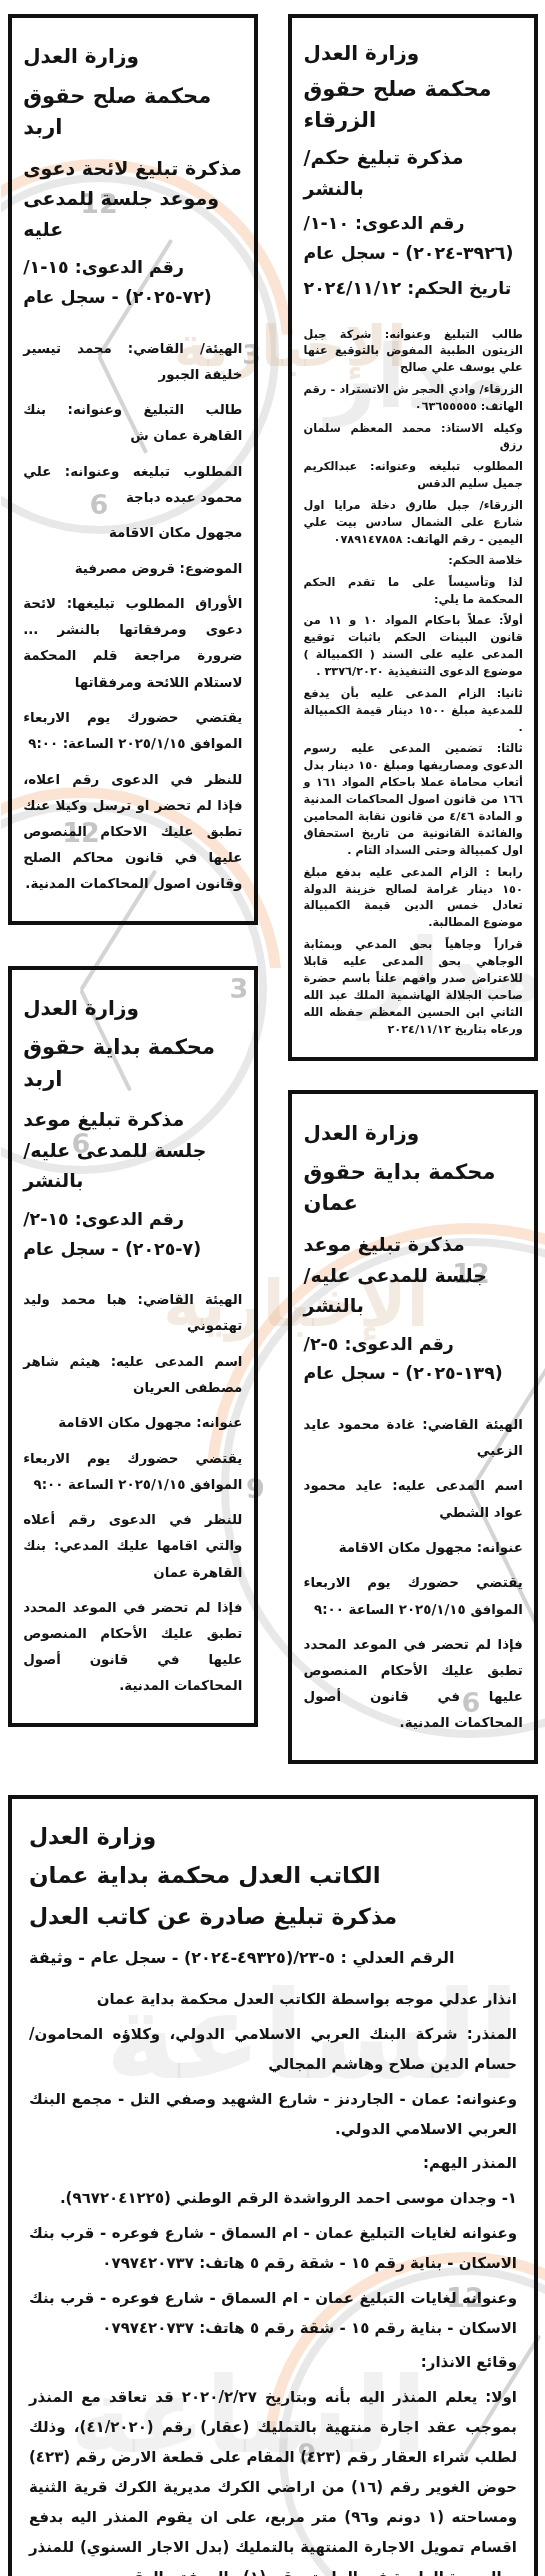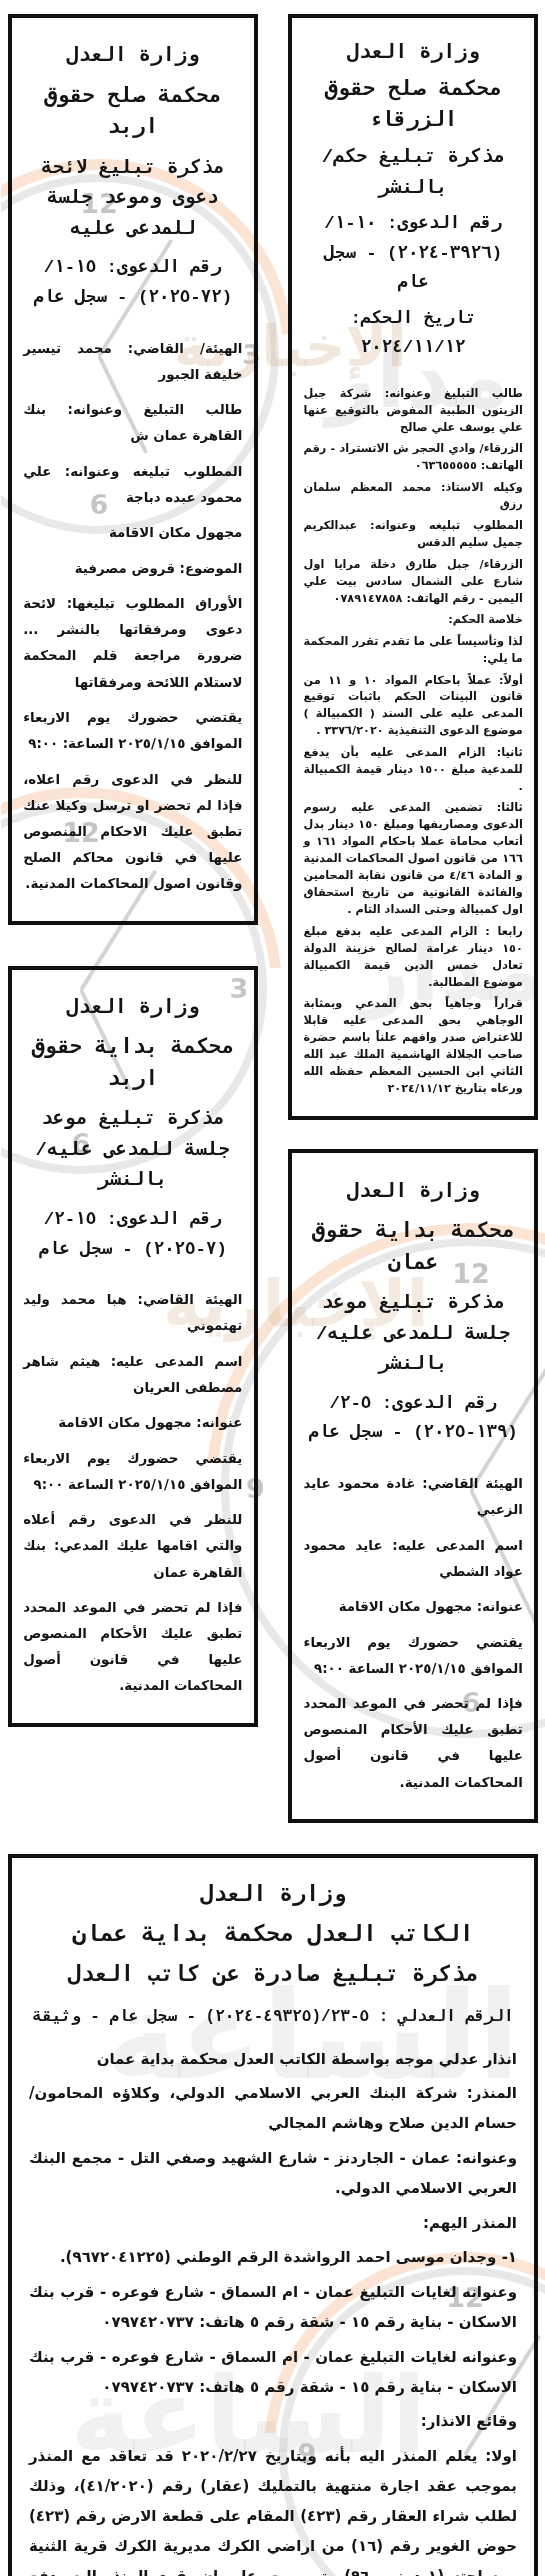--- a/index.html
+++ b/index.html
@@ -29,21 +29,21 @@
   .wm-word{position:absolute; font-weight:bold; white-space:nowrap;}
 
   
   .columns{display:flex; gap:30px; padding:14px 7.6px 0 7.6px;}
   .col{flex:1 1 0; min-width:0;}
   .box{border:4.1px solid #101010; background:transparent; box-sizing:border-box;}
   .mt50{margin-top:29px;}
   .mt70{margin-top:41px;}
 
   .notice{padding:14px 11.6px;}
-  .hl{margin:5.8px 0; font-weight:bold; text-align:center; line-height:1.5;font-family:Liberation Mono, monospace;}
+  .hl{margin:5.8px 0; font-weight:bold; text-align:left; line-height:1.5;}
   .hl.ministry{font-size:20px;}
   .hl.court{font-size:21px;}
   .hl.subject{font-size:19px; line-height:1.6;}
   .hl.case{font-size:17.4px; line-height:1.7;}
   .sparse .hl{margin:9.3px 0;}
 
   .body{margin-top:23px;}
   .body p{margin:0 0 4.7px 0; font-weight:bold; text-align:justify; text-align-last:right;}
   .dense .body p{font-size:11.3px; line-height:1.5;}
   .sparse .body p{font-size:13.4px; line-height:1.95; margin-bottom:9.3px;}
@@ -124,21 +124,21 @@
           <h2 class="hl subject">مذكرة تبليغ حكم/ بالنشر</h2>
           <h2 class="hl case">رقم الدعوى: ١٠-١/ (٣٩٢٦-٢٠٢٤) - سجل عام</h2>
           <h2 class="hl case">تاريخ الحكم: ٢٠٢٤/١١/١٢</h2>
           <div class="body">
             <p>طالب التبليغ وعنوانه: شركة جبل الزيتون الطبية المفوض بالتوقيع عنها علي يوسف علي صالح</p>
             <p>الزرقاء/ وادي الحجر ش الاتستراد - رقم الهاتف: ٠٦٣٦٥٥٥٥٥</p>
             <p>وكيله الاستاذ: محمد المعظم سلمان رزق</p>
             <p>المطلوب تبليغه وعنوانه: عبدالكريم جميل سليم الدقس</p>
             <p>الزرقاء/ جبل طارق دخلة مرايا اول شارع على الشمال سادس بيت علي اليمين - رقم الهاتف: ٠٧٨٩١٤٧٨٥٨</p>
             <p>خلاصة الحكم:</p>
-            <p>لذا وتأسيساً على ما تقدم تقرر المحكمة ما يلي:</p>
+            <p>لذا وتأسيساً على ما تقدم الحكم المحكمة ما يلي:</p>
             <p>أولاً: عملاً باحكام المواد ١٠ و ١١ من قانون البينات الحكم باثبات توقيع المدعى عليه على السند ( الكمبيالة ) موضوع الدعوى التنفيذية ٣٣٧٦/٢٠٢٠ .</p>
             <p>ثانيا: الزام المدعى عليه بأن يدفع للمدعية مبلغ ١٥٠٠ دينار قيمة الكمبيالة .</p>
             <p>ثالثا: تضمين المدعى عليه رسوم الدعوى ومصاريفها ومبلغ ١٥٠ دينار بدل أتعاب محاماة عملا باحكام المواد ١٦١ و ١٦٦ من قانون اصول المحاكمات المدنية و المادة ٤/٤٦ من قانون نقابة المحامين والفائدة القانونية من تاريخ استحقاق اول كمبيالة وحتى السداد التام .</p>
             <p>رابعا : الزام المدعى عليه بدفع مبلغ ١٥٠ دينار غرامة لصالح خزينة الدولة تعادل خمس الدين قيمة الكمبيالة موضوع المطالبة.</p>
             <p>قراراً وجاهياً بحق المدعي وبمثابة الوجاهي بحق المدعى عليه قابلا للاعتراض صدر وافهم علناً باسم حضرة صاحب الجلالة الهاشمية الملك عبد الله الثاني ابن الحسين المعظم حفظه الله ورعاه بتاريخ ٢٠٢٤/١١/١٢</p>
           </div>
         </section>
 
         <section class="box notice sparse mt50 box-h940">
           <h2 class="hl ministry">وزارة العدل</h2>

